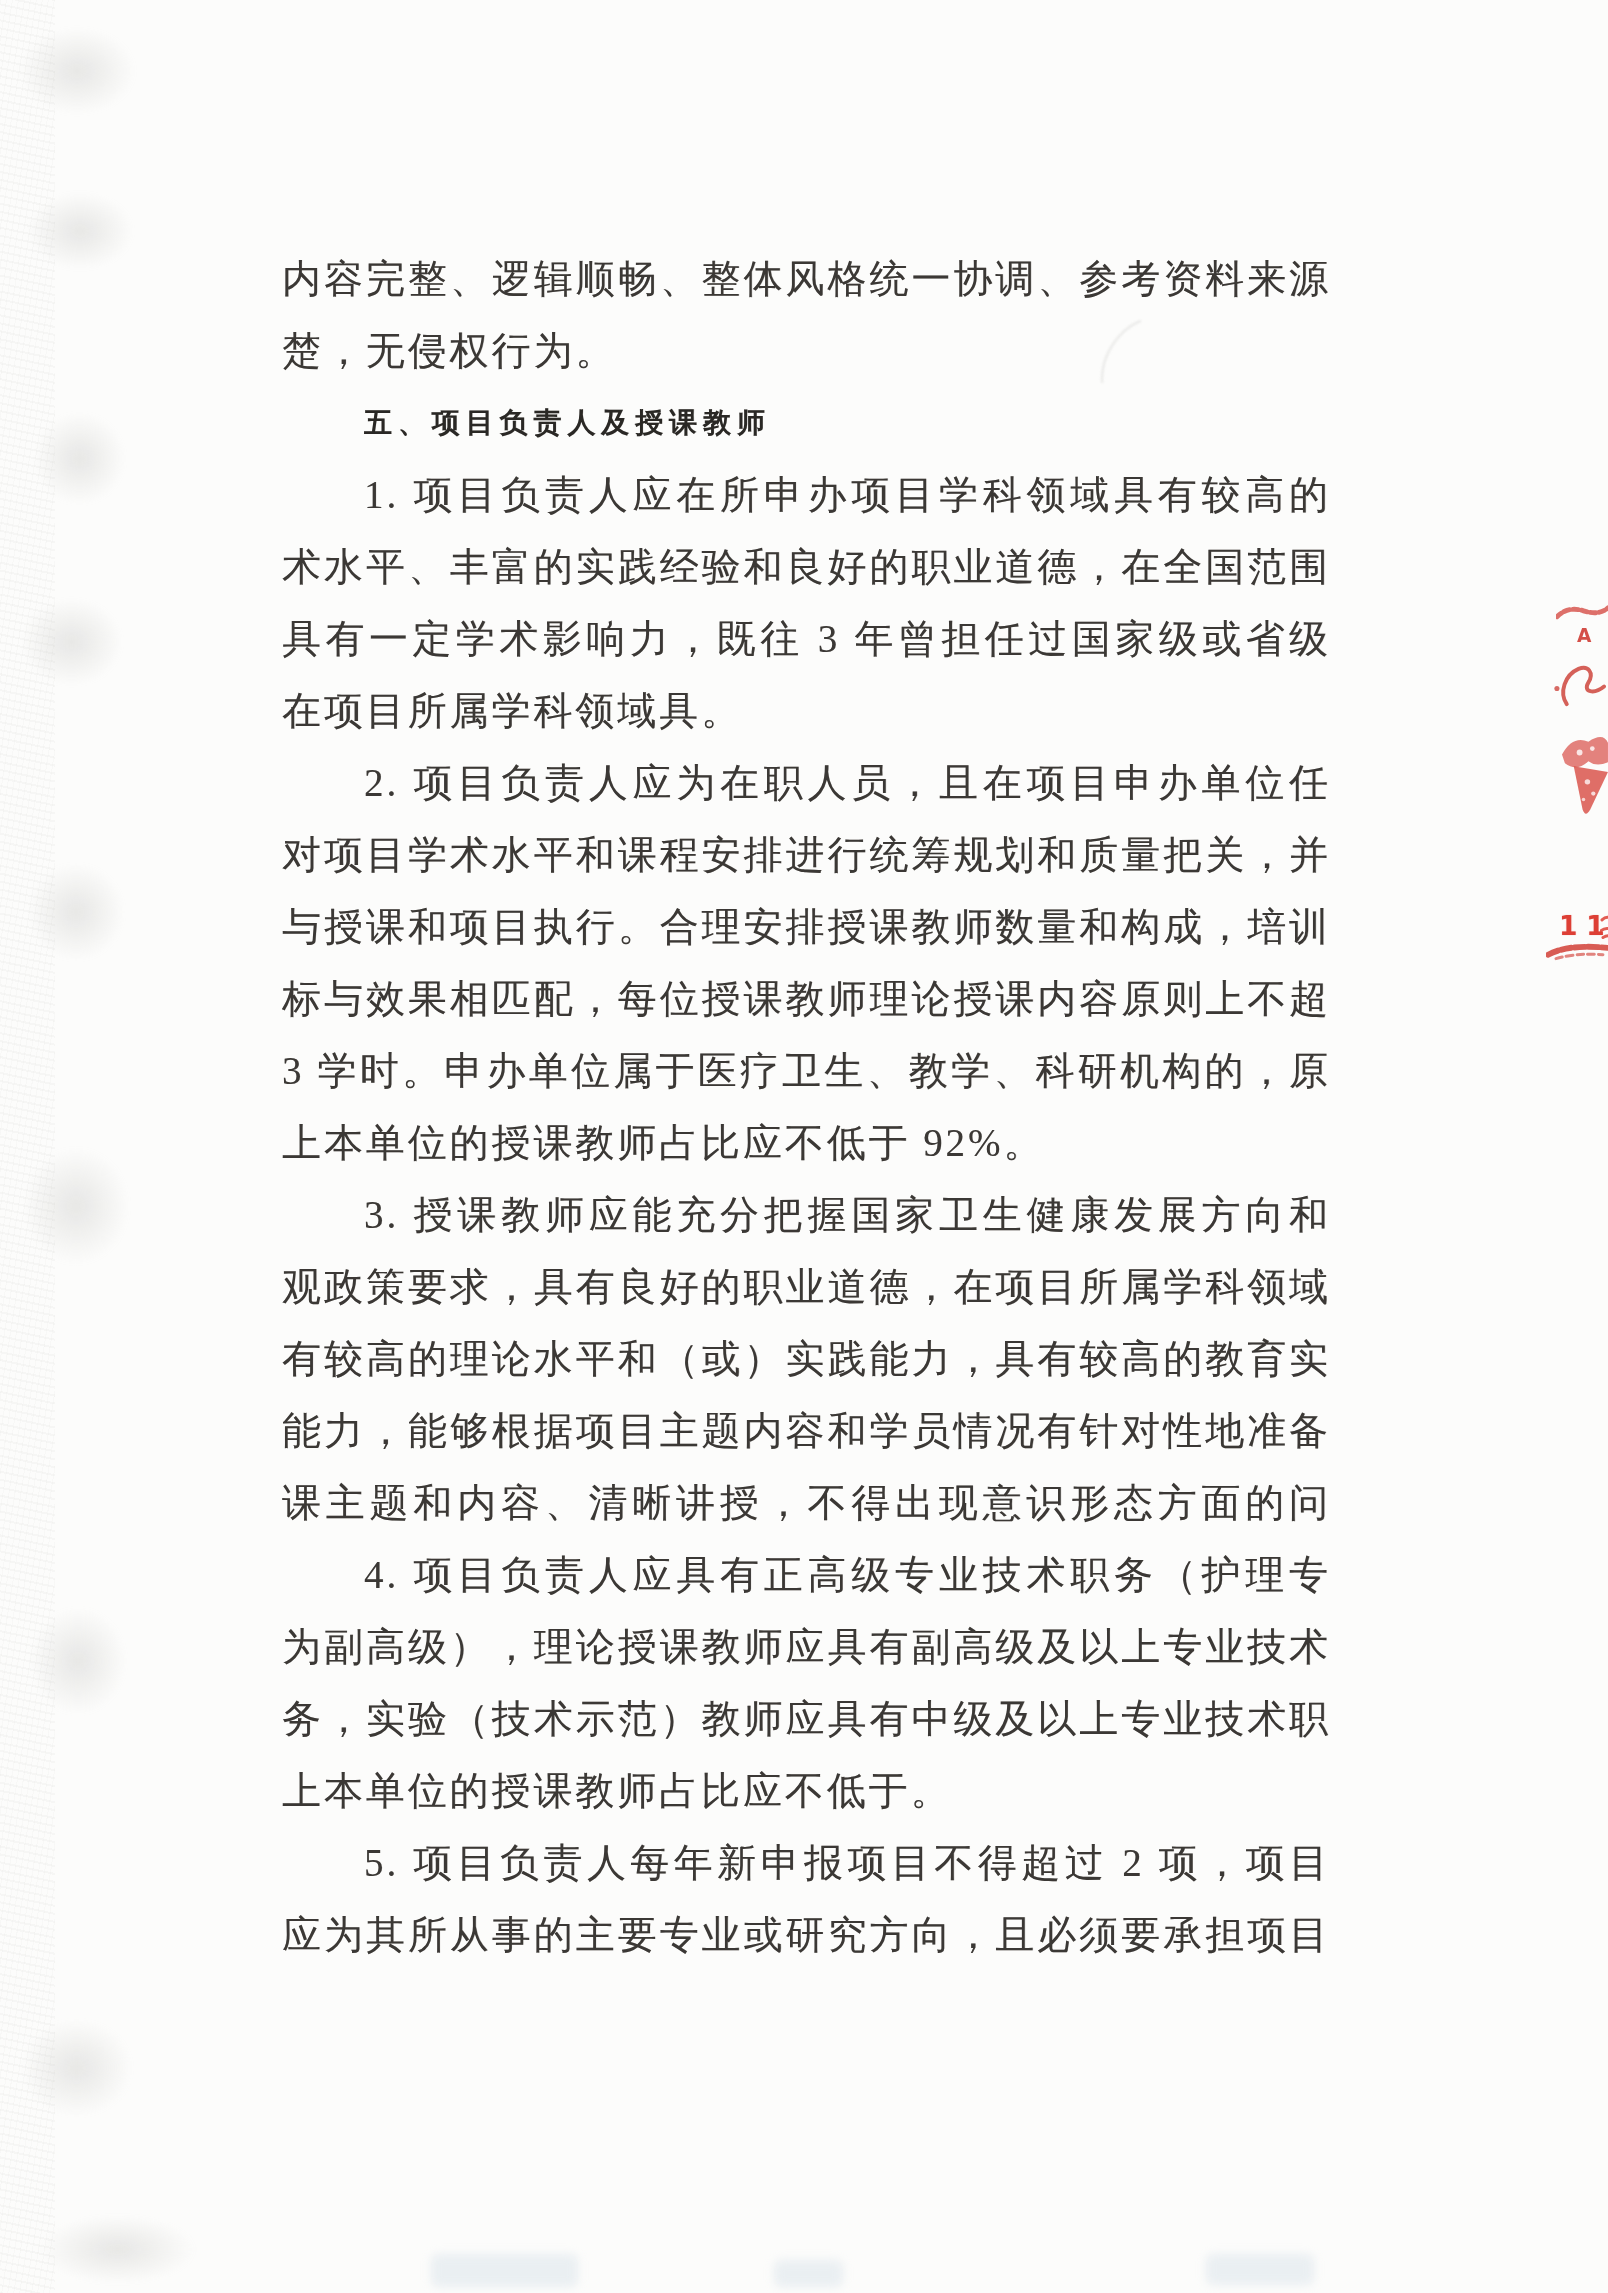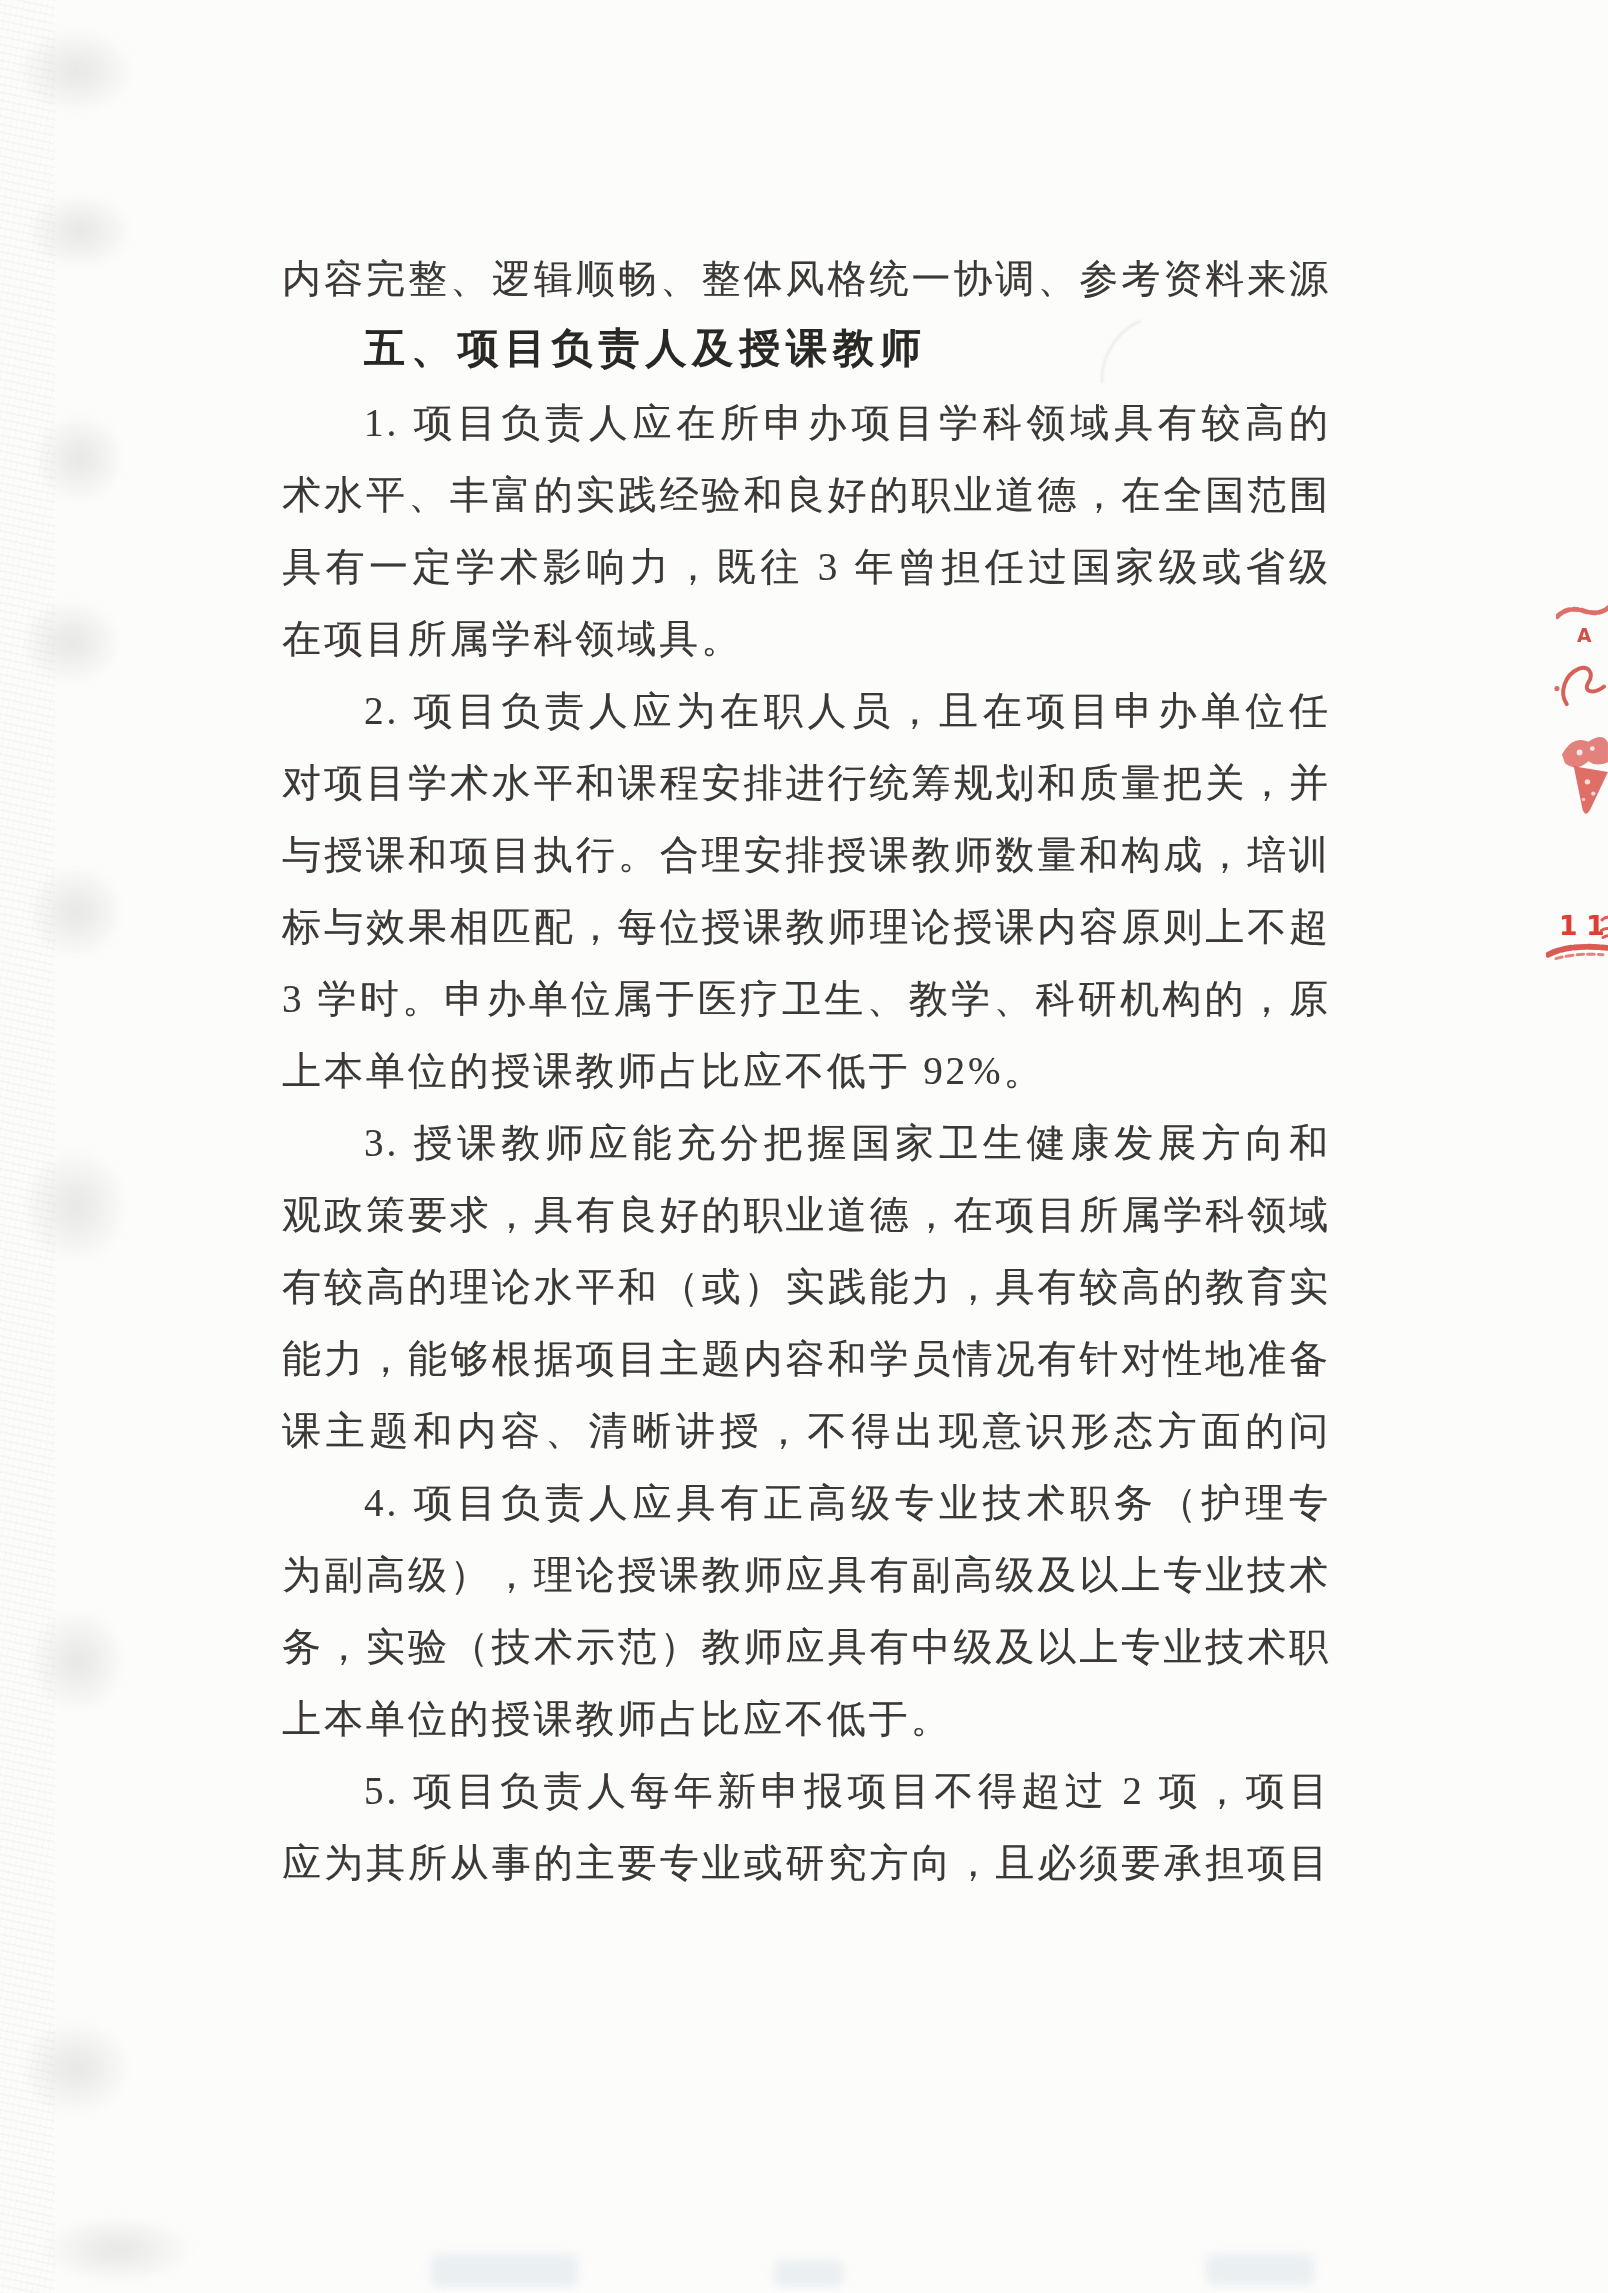--- a/index.html
+++ b/index.html
@@ -26,23 +26,23 @@
     overflow:hidden;
     text-shadow:0.3px 0.4px 0.6px rgba(70,64,58,.35);
   }
   .j{
     text-align:justify;
     text-align-last:justify;
     text-justify:inter-character;
   }
   .ind{ text-indent:82px; }
   .heading{
-    font-family:Liberation Mono, monospace;
+    font-family:Liberation Serif, serif;
     font-weight:700;
-    font-size:41px;
+    font-size:28px;
     letter-spacing:5.9px;
     color:#2a2825;
     text-indent:82px;
   }
   
   .grain{
     position:absolute;left:0;top:0;width:55px;height:100%;
     background-image:
       repeating-linear-gradient(12deg, rgba(168,168,164,.10) 0 2px, transparent 2px 7.8px),
       repeating-linear-gradient(99deg, rgba(168,168,164,.07) 0 1px, transparent 1px 5.9px);
@@ -99,20 +99,21 @@
   <div class="smudge" style="left:29px;top:1607px;width:98px;height:108px;"></div>
   <div class="smudge" style="left:19.6px;top:2019px;width:113px;height:98px;"></div>
   <div class="smudge" style="left:39px;top:2215px;width:157px;height:69px;"></div>
   <div class="arc"></div>
   <div class="bluepatch" style="left:431px;top:2254px;width:147px;height:33px;"></div>
   <div class="bluepatch" style="left:774px;top:2260px;width:69px;height:27.4px;"></div>
   <div class="bluepatch" style="left:1206px;top:2254px;width:108px;height:31px;"></div>
 
   <div class="text-block">
     <div class="ln j">内容完整、逻辑顺畅、整体风格统一协调、参考资料来源清</div>
+    <div class="ln">楚，无侵权行为。</div>
     <div class="ln heading">五、项目负责人及授课教师</div>
     <div class="ln j ind">1. 项目负责人应在所申办项目学科领域具有较高的学</div>
     <div class="ln j">术水平、丰富的实践经验和良好的职业道德，在全国范围内</div>
     <div class="ln j">具有一定学术影响力，既往 3 年曾担任过国家级或省级继续</div>
     <div class="ln">在项目所属学科领域具。</div>
     <div class="ln j ind">2. 项目负责人应为在职人员，且在项目申办单位任职，</div>
     <div class="ln j">对项目学术水平和课程安排进行统筹规划和质量把关，并参</div>
     <div class="ln j">与授课和项目执行。合理安排授课教师数量和构成，培训目</div>
     <div class="ln j">标与效果相匹配，每位授课教师理论授课内容原则上不超过</div>
     <div class="ln j">3 学时。申办单位属于医疗卫生、教学、科研机构的，原则</div>

